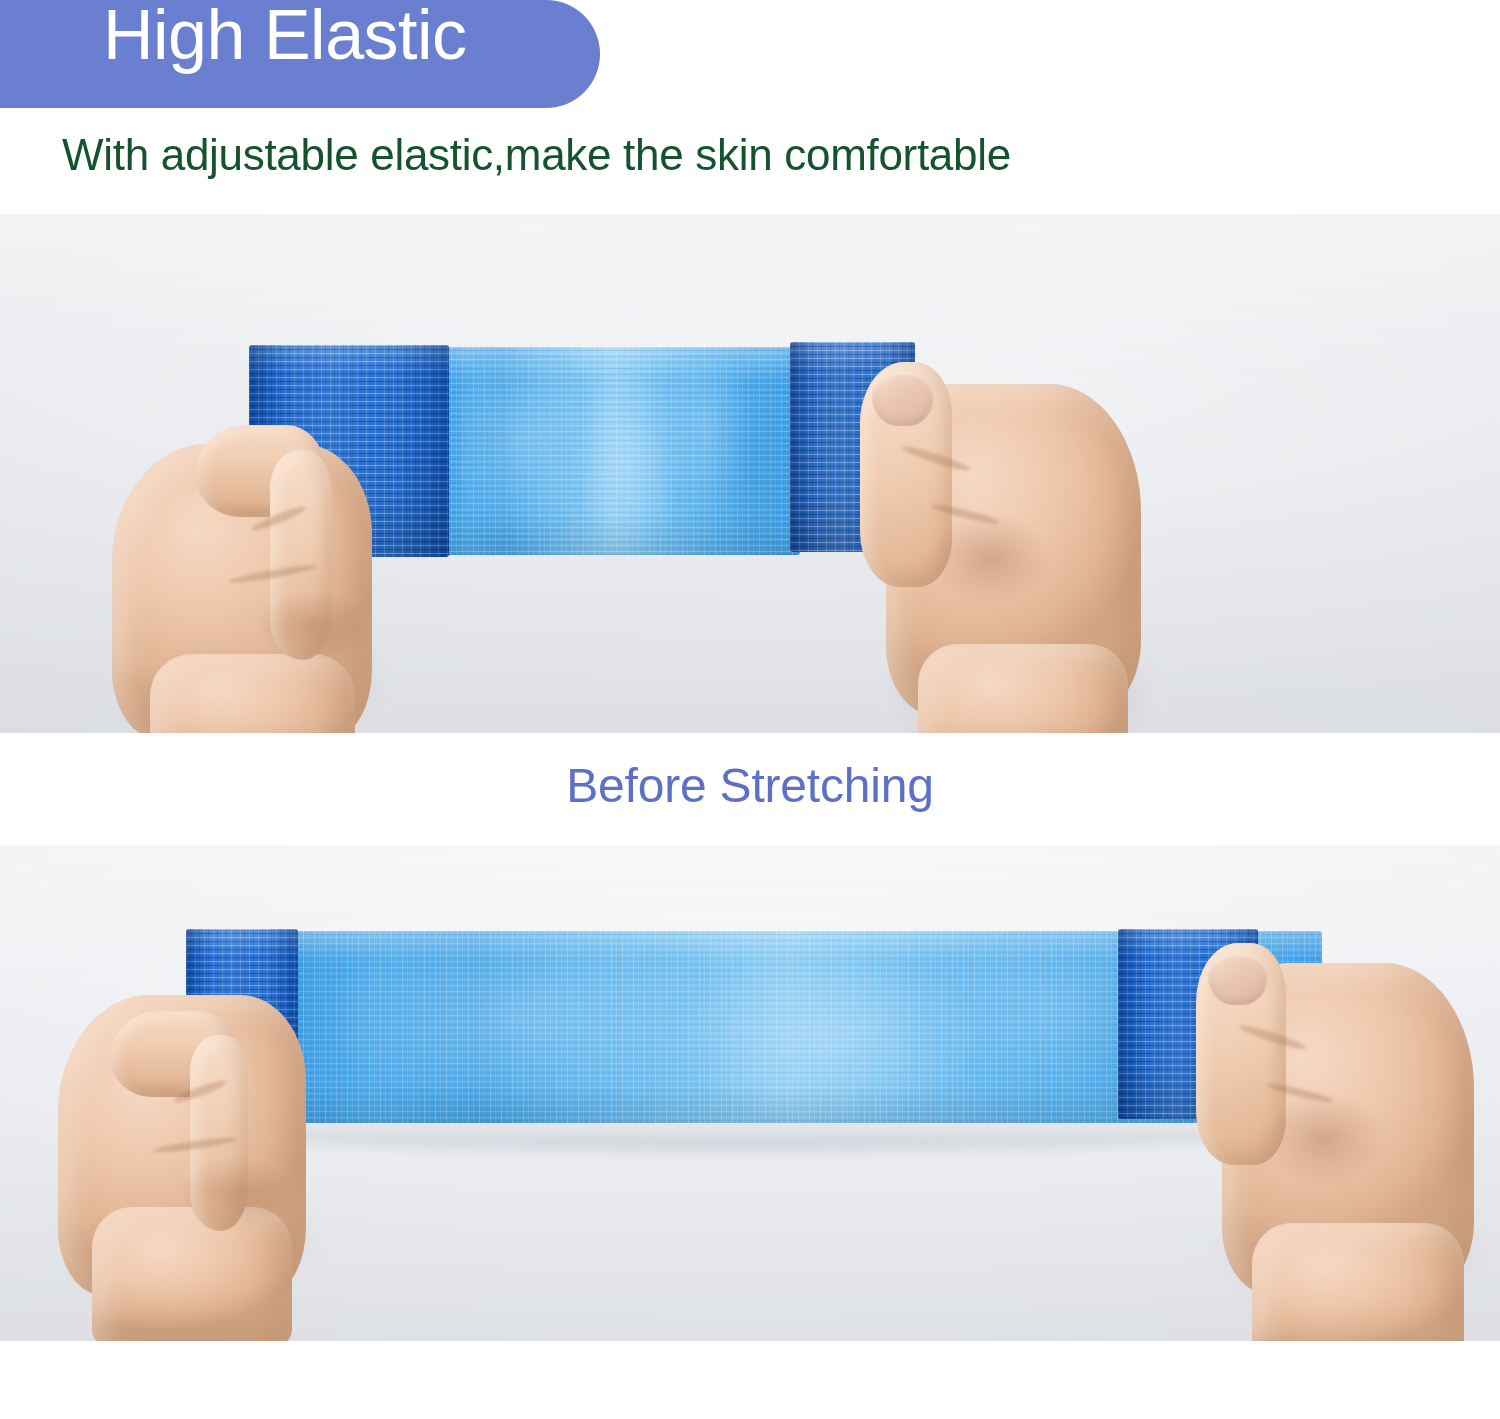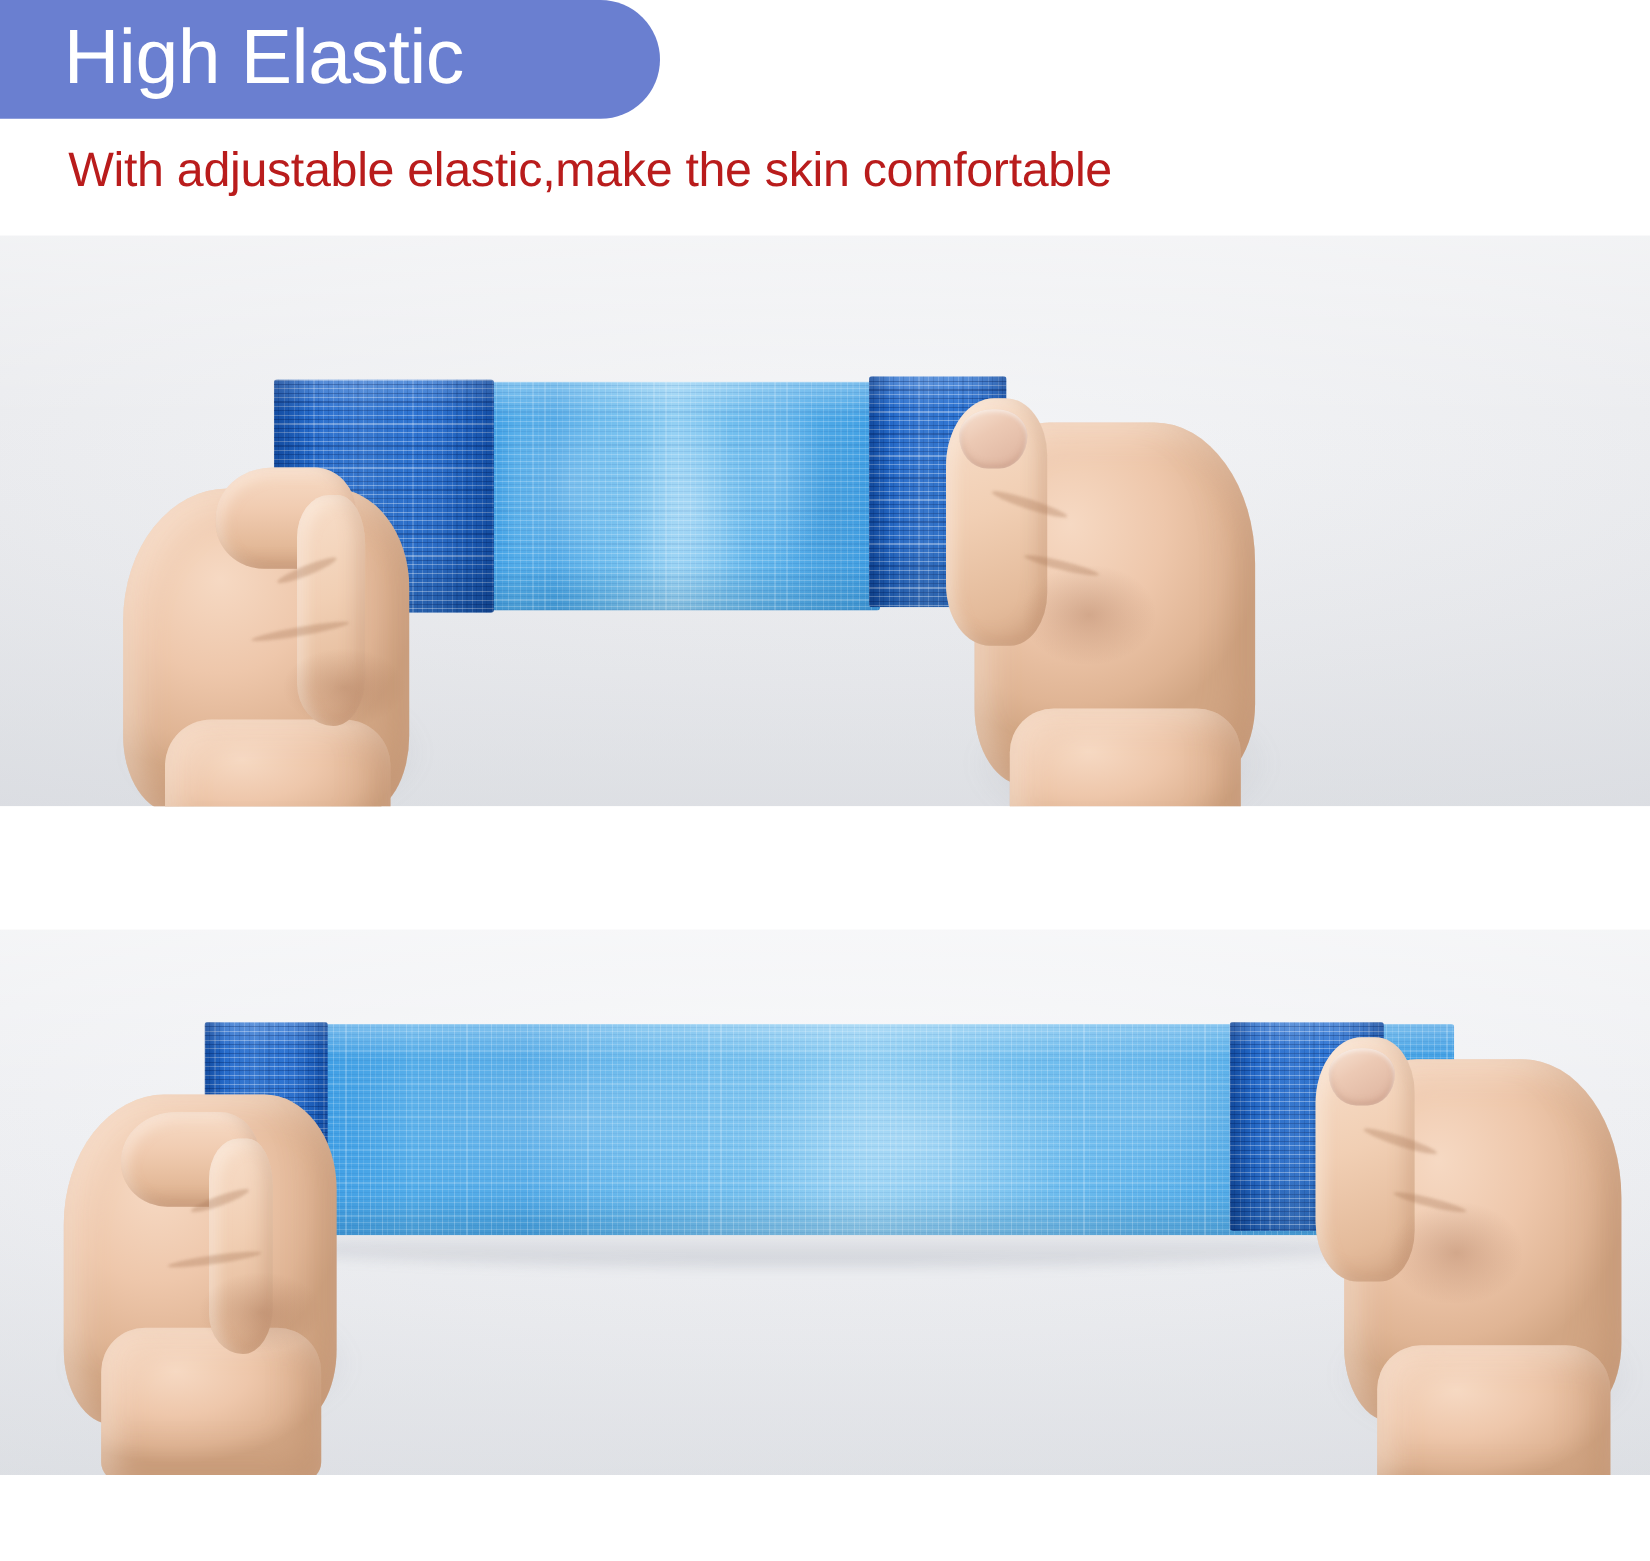--- a/index.html
+++ b/index.html
@@ -24,41 +24,42 @@
   .title-badge {
     position: absolute;
     left: 0;
     top: 0;
     width: 600px;
     height: 108px;
     background: #6a7fd0;
     border-top-right-radius: 54px;
     border-bottom-right-radius: 54px;
     display: flex;
-    align-items: center;
+    align-items: flex-start;
+    padding-left: 45px;
   }
   .title-badge-text {
     color: #ffffff;
     font-size: 70px;
     font-weight: 400;
     letter-spacing: -0.5px;
     line-height: 1;
     padding-left: 58px;
     padding-bottom: 6px;
     white-space: nowrap;
     font-family: "Liberation Sans", sans-serif;
   }
 
   
   .subtitle {
     position: absolute;
     left: 62px;
     top: 130px;
     font-size: 44px;
-    color: #b91c1c;
+    color: #14532d;
     font-weight: 400;
     letter-spacing: -0.3px;
     white-space: nowrap;
     font-family: "Liberation Sans", sans-serif;
   }
 
   
   .photo {
     position: absolute;
     left: 0;
@@ -304,20 +305,21 @@
 
       <div class="nail" style="left:872px; top:158px; width:62px; height:54px;
                   border-radius:30px 28px 26px 26px / 24px 24px 30px 30px;"></div>
 
       <div class="crease" style="left:900px; top:240px; width:72px; height:9px; transform:rotate(18deg);"></div>
       <div class="crease" style="left:930px; top:296px; width:70px; height:8px; transform:rotate(14deg);"></div>
       <div class="knuckle-shadow" style="left:930px; top:300px; width:120px; height:90px;"></div>
     </div>
   </div>
 
+  <div class="caption caption-1">Before Stretching</div>
 
   <div class="photo photo-2">
     <div class="backdrop"></div>
 
     <div class="strip-shadow" style="left:230px; top:270px; width:1020px; height:36px; border-radius:50%;"></div>
 
     <div>
 
       <div class="strip strip-mid" style="left:292px; top:86px; width:1030px; height:192px;">
         <div class="weave-h" style="opacity:.65;"></div>

